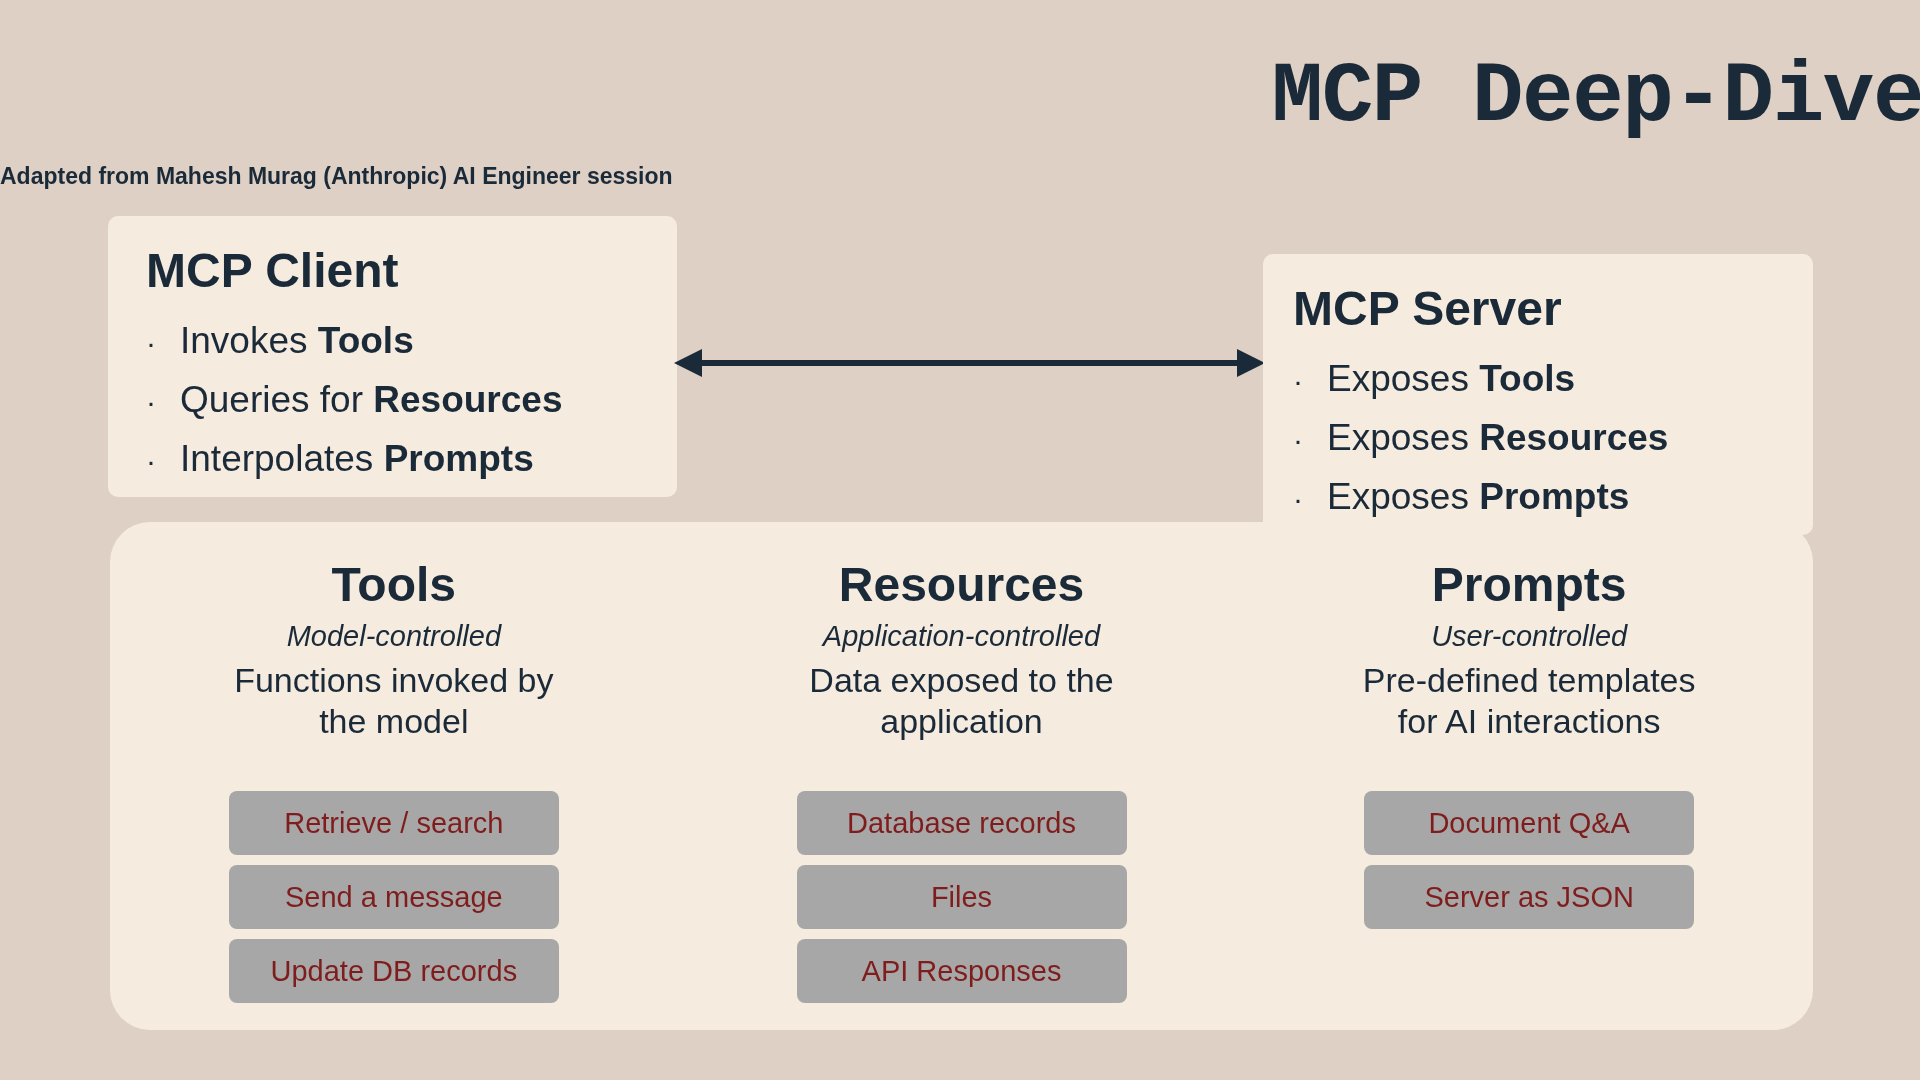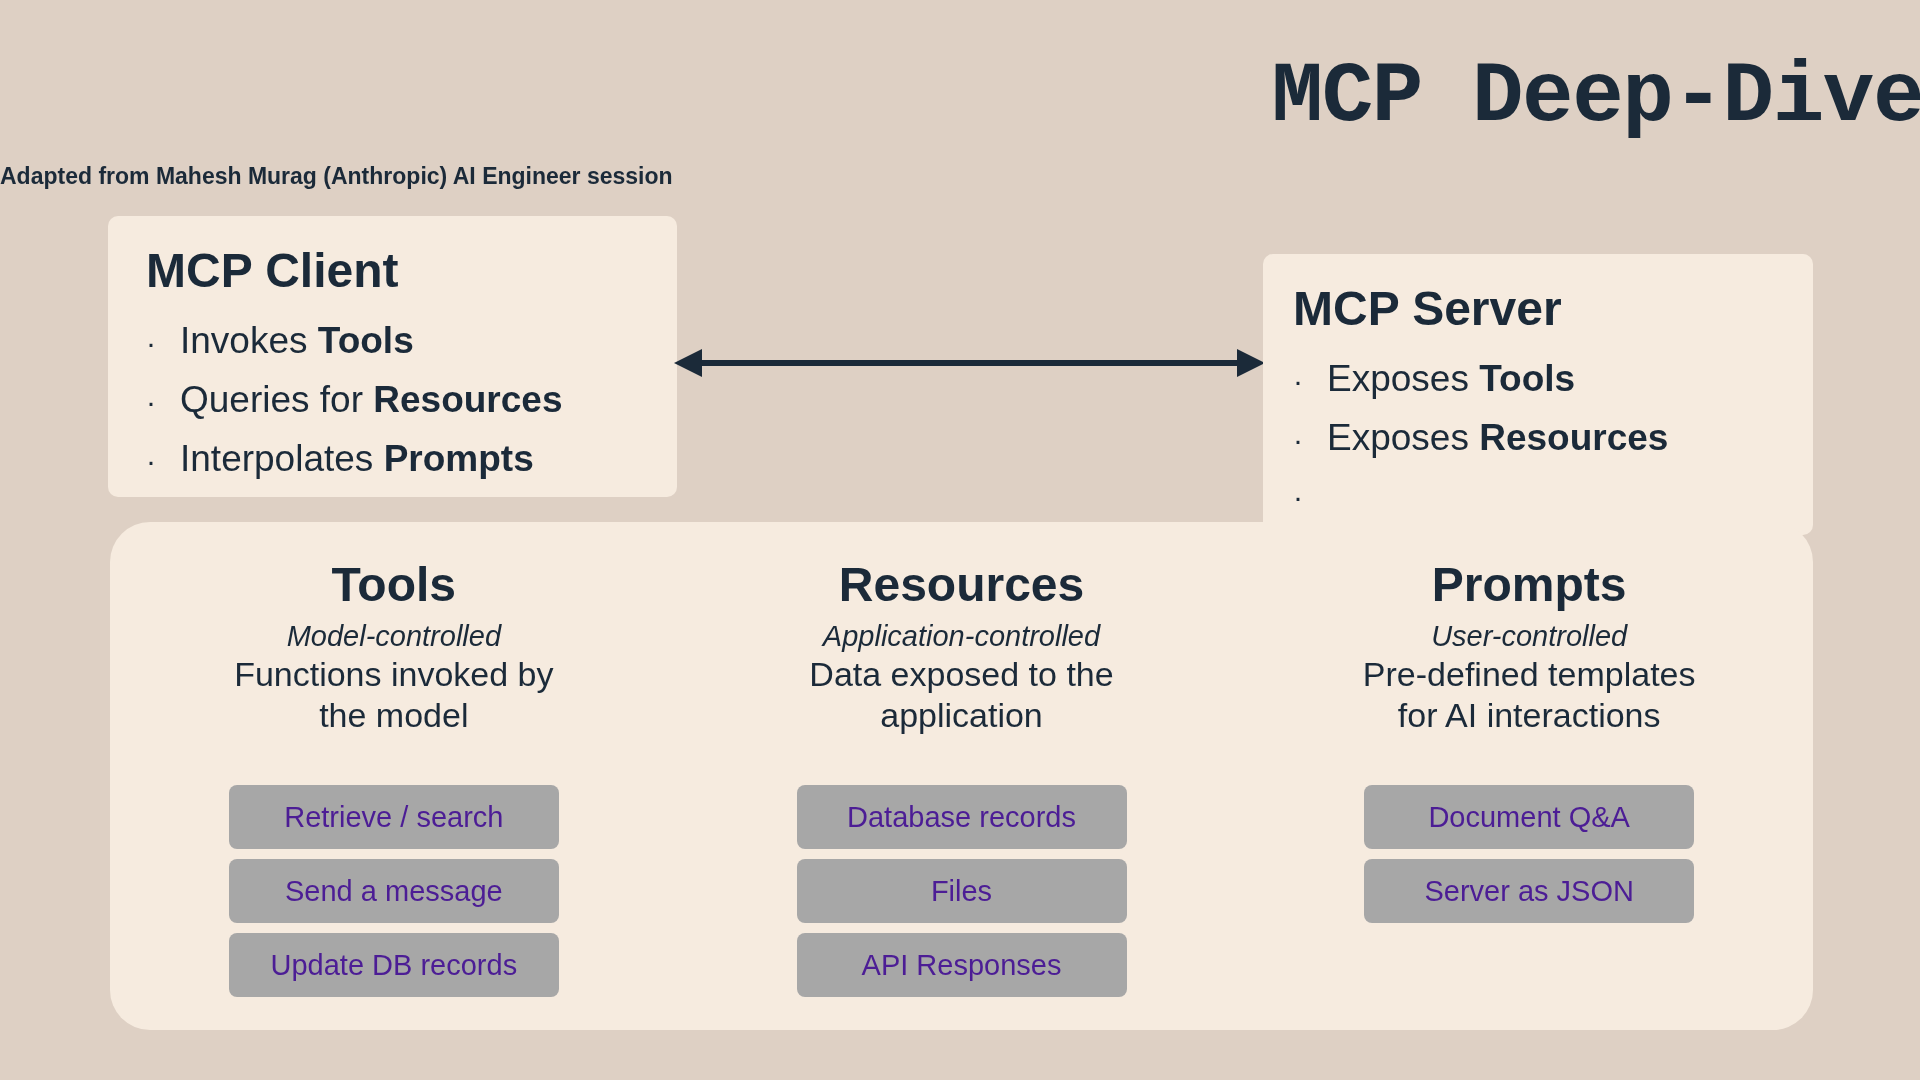--- a/index.html
+++ b/index.html
@@ -48,27 +48,27 @@
     display: flex;
   }
   .col {
     flex: 1; display: flex; flex-direction: column; align-items: center;
     padding-top: 34px; box-sizing: border-box;
   }
   .col-title { margin: 0; font-size: 48px; font-weight: 700; line-height: 1.2; }
   .col-control { font-size: 29px; font-style: italic; font-weight: 500; line-height: 1.25; margin-top: 4px; }
   .col-desc {
     font-size: 34px; line-height: 1.2; text-align: center;
-    white-space: pre-line; 
+    white-space: pre-line; margin-top: 6px;
   }
   .btn-stack { margin-top: 50px; display: flex; flex-direction: column; gap: 10px; }
   .btn {
     width: 330px; height: 64px;
     background: #a7a7a7; border-radius: 8px;
-    color: #4c1d95; font-size: 29px; font-weight: 400;
+    color: #7f1d1d; font-size: 29px; font-weight: 400;
     display: flex; align-items: center; justify-content: center;
   }
 </style>
 </head>
 <body>
 
 <div class="slide">
 
   <h1 class="title">MCP Deep-Dive</h1>
   <div class="subtitle">Adapted from Mahesh Murag (Anthropic) AI Engineer session</div>
@@ -103,20 +103,21 @@
       <li>
         <span class="bullet">·</span>
         <span><span>Exposes </span><span class="kw">Tools</span></span>
       </li>
       <li>
         <span class="bullet">·</span>
         <span><span>Exposes </span><span class="kw">Resources</span></span>
       </li>
       <li>
         <span class="bullet">·</span>
+        <span><span>Exposes </span><span class="kw">Prompts</span></span>
       </li>
     </ul>
   </section>
 
   <section class="panel">
 
     <div class="col">
       <h3 class="col-title">Tools</h3>
       <div class="col-control">Model-controlled</div>
       <div class="col-desc">Functions invoked by

